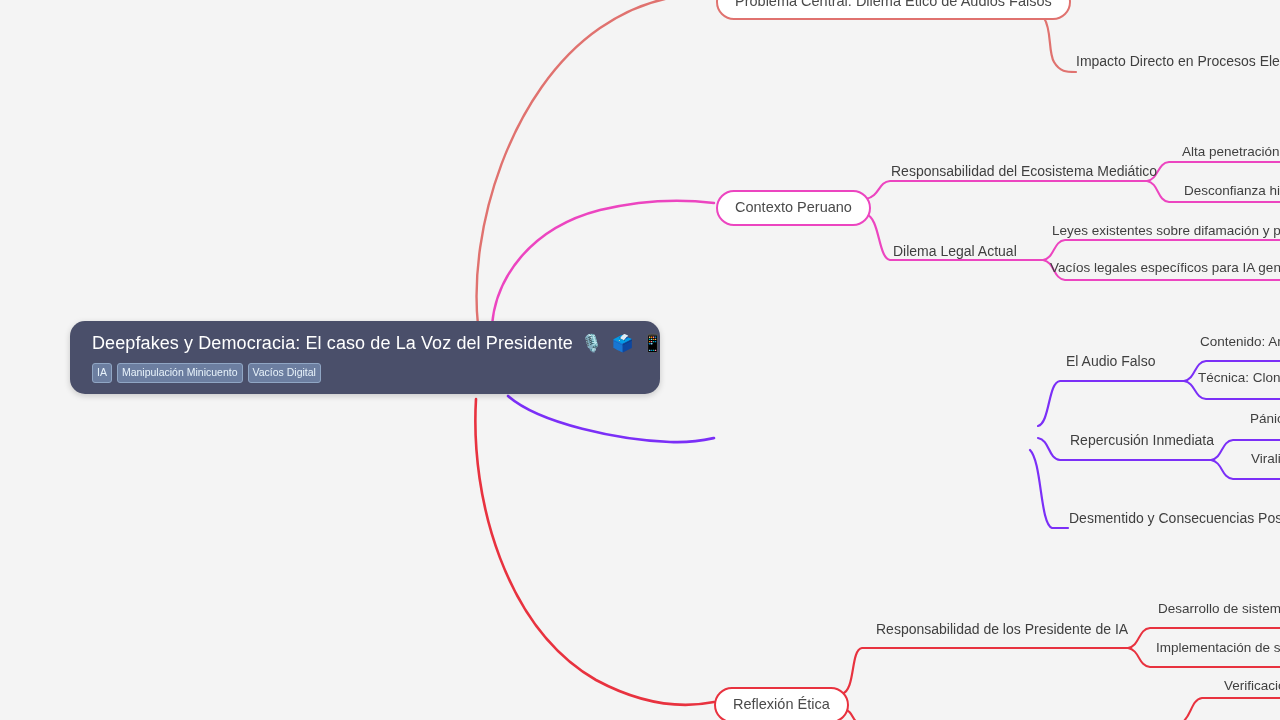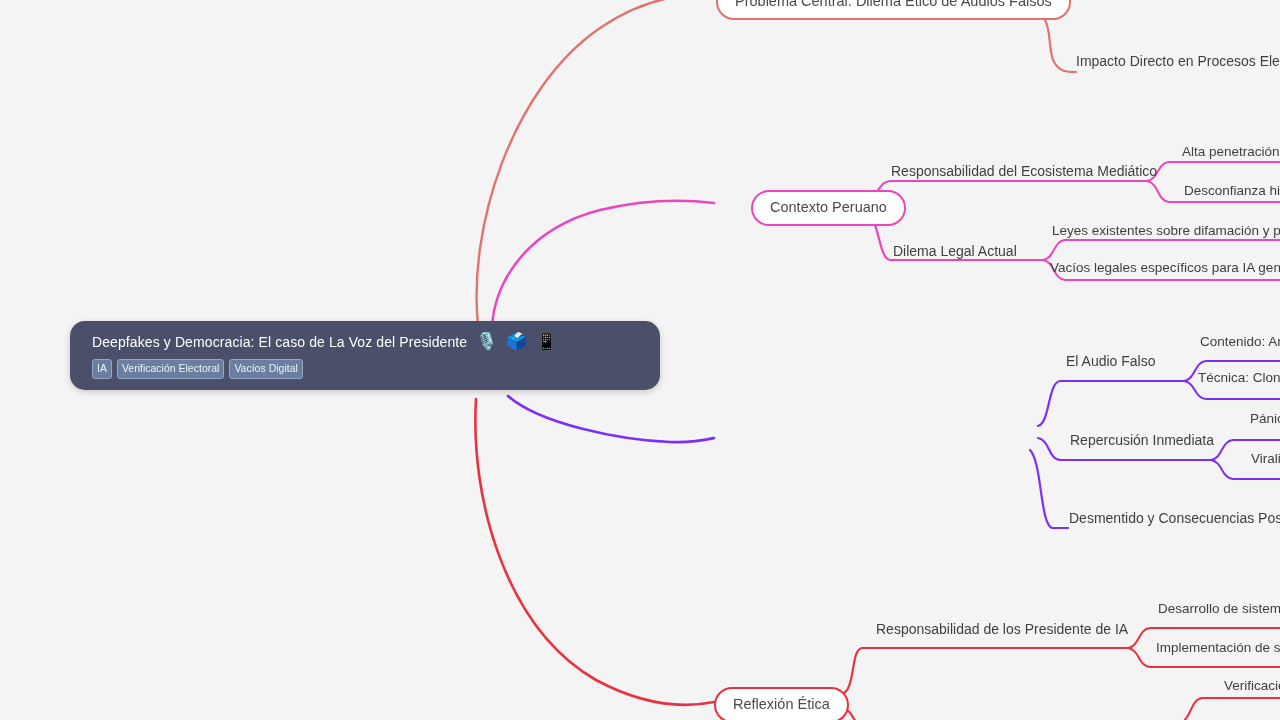--- a/index.html
+++ b/index.html
@@ -39,21 +39,21 @@
     box-shadow: 0 2px 6px rgba(0,0,0,0.18);
   }
   .root-title-row {
     display: flex;
     align-items: center;
     gap: 9px;
     white-space: nowrap;
   }
   .root-title {
     color: #ffffff;
-    font-size: 14px;
+    font-size: 18px;
     font-weight: 400;
     letter-spacing: 0.1px;
     text-align: center;
   }
   .root-emoji {
     font-size: 17px;
     line-height: 1;
   }
   .root-tags {
     display: flex;
@@ -148,33 +148,33 @@
 
   <div class="root-node">
     <div class="root-title-row">
       <span class="root-title">Deepfakes y Democracia: El caso de La Voz del Presidente</span>
       <span class="root-emoji">🎙️</span>
       <span class="root-emoji">🗳️</span>
       <span class="root-emoji">📱</span>
     </div>
     <div class="root-tags">
       <span class="root-tag">IA</span>
-      <span class="root-tag">Verificación Electoral</span>
+      <span class="root-tag">Manipulación Minicuento</span>
       <span class="root-tag">Vacíos Digital</span>
     </div>
   </div>
 
   <div class="pill" style="left:716px; top:-16px; border-color:#e0726f;">
     <span>Problema Central: Dilema Ético de Audios Falsos</span>
   </div>
   <div class="plain" style="left:1076px; top:54px;">
     <span>Impacto Directo en Procesos Electorales</span>
   </div>
 
-  <div class="pill" style="left:751px; top:190px; border-color:#ec45c0;">
+  <div class="pill" style="left:716px; top:190px; border-color:#ec45c0;">
     <span>Contexto Peruano</span>
   </div>
 
   <div class="plain" style="left:891px; top:164px;">
     <span>Responsabilidad del Ecosistema Mediático</span>
   </div>
   <div class="plain lvl3" style="left:1182px; top:145px;">
     <span>Alta penetración de redes sociales</span>
   </div>
   <div class="plain lvl3" style="left:1184px; top:184px;">

